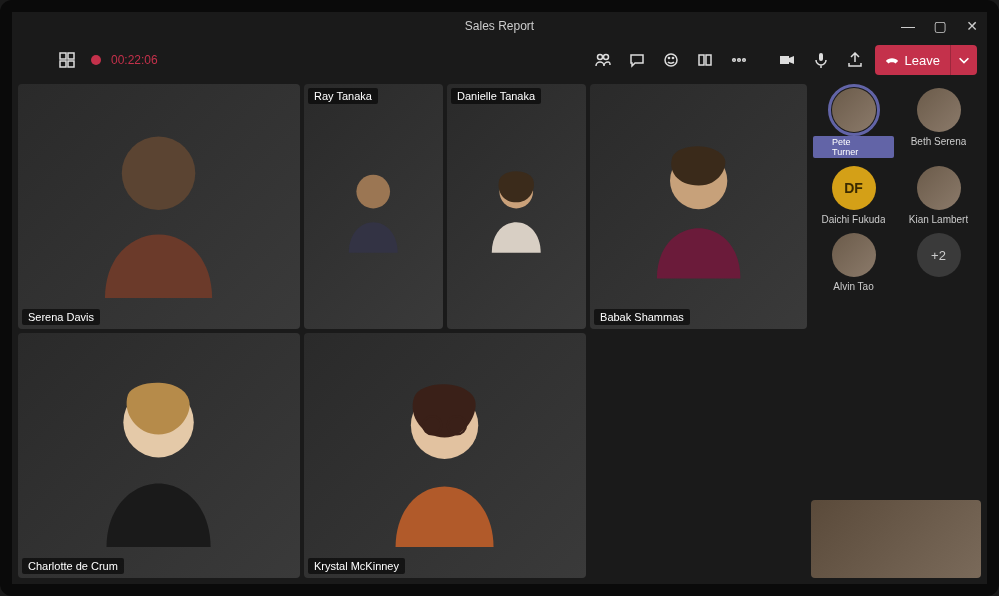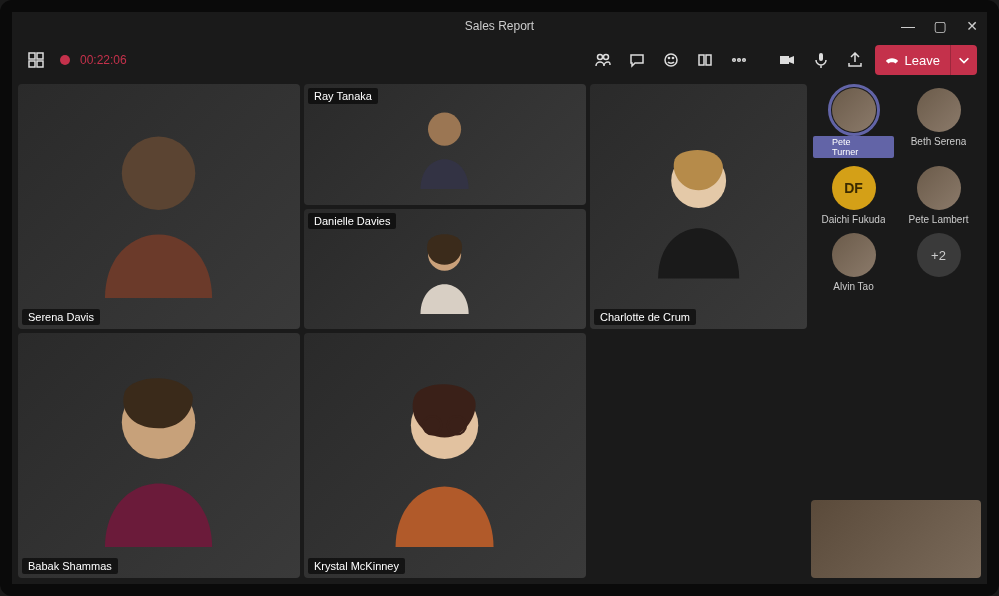--- a/index.html
+++ b/index.html
@@ -48,20 +48,21 @@
     border-radius: 0 0 6px 6px;
   }
   
   .toolbar {
     height: 40px;
     background: #1a1a1a;
     display: flex;
     align-items: center;
     padding: 0 10px;
     gap: 8px;
+    margin-left: 31px;
   }
   .toolbar .left { display: flex; align-items: center; gap: 10px; }
   .toolbar .right { margin-left: auto; display: flex; align-items: center; gap: 6px; }
   .icon-btn {
     width: 28px; height: 28px;
     display: flex; align-items: center; justify-content: center;
     color: #ddd;
     cursor: pointer;
     border-radius: 4px;
   }
@@ -120,21 +121,20 @@
     bottom: 4px;
     background: rgba(0,0,0,0.6);
     font-size: 11px;
     padding: 2px 6px;
     border-radius: 2px;
   }
   .name-tag.top { bottom: auto; top: 4px; }
   
   .stack {
     display: flex;
-    flex-direction: column;
     gap: 4px;
   }
   .stack .tile { flex: 1; }
 
   
   .side {
     width: 170px;
     display: flex;
     flex-direction: column;
     gap: 10px;
@@ -319,43 +319,43 @@
         <div class="name-tag top">Ray Tanaka</div>
       </div>
       <div class="tile">
         <div class="face">
           <svg viewBox="0 0 100 120">
               <circle cx="50" cy="40" r="22" fill="#caa17a"></circle>
               <path d="M18 120c0-26 16-40 32-40s32 14 32 40z" fill="#d8cfc4"></path>
               <path d="M28 24c6-14 38-14 44 0 4 10-2 30-22 30S24 36 28 24z" fill="#3b2b1b"></path>
             </svg>
         </div>
-        <div class="name-tag top">Danielle Davies</div>
-      </div>
-    </div>
-
+        <div class="name-tag top">Danielle Tanaka</div>
+      </div>
+    </div>
+
+    <div class="tile">
+      <div class="face">
+        <svg viewBox="0 0 100 120">
+            <circle cx="50" cy="38" r="24" fill="#c7a17a"></circle>
+            <path d="M15 120c0-28 18-42 35-42s35 14 35 42z" fill="#6b1b3a"></path>
+            <path d="M28 18c6-12 38-12 44 2 2 6-4 22-22 22S24 30 28 18z" fill="#3a2a1a"></path>
+          </svg>
+      </div>
+      <div class="name-tag">Babak Shammas</div>
+    </div>
     <div class="tile">
       <div class="face">
         <svg viewBox="0 0 100 120">
             <circle cx="50" cy="38" r="23" fill="#e4c9a8"></circle>
             <path d="M16 120c0-28 18-42 34-42s34 14 34 42z" fill="#1a1a1a"></path>
             <path d="M30 20c4-10 36-12 40 4 2 8-6 22-20 22S26 32 30 20z" fill="#b68b4a"></path>
           </svg>
       </div>
       <div class="name-tag">Charlotte de Crum</div>
-    </div>
-    <div class="tile">
-      <div class="face">
-        <svg viewBox="0 0 100 120">
-            <circle cx="50" cy="38" r="24" fill="#c7a17a"></circle>
-            <path d="M15 120c0-28 18-42 35-42s35 14 35 42z" fill="#6b1b3a"></path>
-            <path d="M28 18c6-12 38-12 44 2 2 6-4 22-22 22S24 30 28 18z" fill="#3a2a1a"></path>
-          </svg>
-      </div>
-      <div class="name-tag">Babak Shammas</div>
     </div>
     <div class="tile">
       <div class="face">
         <svg viewBox="0 0 100 120">
             <circle cx="50" cy="40" r="22" fill="#e2c2a0"></circle>
             <path d="M18 120c0-26 16-40 32-40s32 14 32 40z" fill="#b15a2a"></path>
             <path d="M30 22c4-12 36-12 40 2 2 8-6 24-20 24S26 34 30 22z" fill="#3a2018"></path>
             <circle cx="42" cy="40" r="6" fill="none" stroke="#3a2018" stroke-width="1.5"></circle>
             <circle cx="58" cy="40" r="6" fill="none" stroke="#3a2018" stroke-width="1.5"></circle>
           </svg>
@@ -376,21 +376,21 @@
         <div class="avatar photo"></div>
         <div class="avatar-name">Beth Serena</div>
       </div>
 
       <div class="avatar-cell">
         <div class="avatar" style="background:#d4a017;color:#3a2a00">DF</div>
         <div class="avatar-name">Daichi Fukuda</div>
       </div>
       <div class="avatar-cell">
         <div class="avatar photo"></div>
-        <div class="avatar-name">Pete Lambert</div>
+        <div class="avatar-name">Kian Lambert</div>
       </div>
 
       <div class="avatar-cell">
         <div class="avatar photo"></div>
         <div class="avatar-name">Alvin Tao</div>
       </div>
       <div class="avatar-cell">
         <div class="overflow-avatar">+2</div>
       </div>
 

